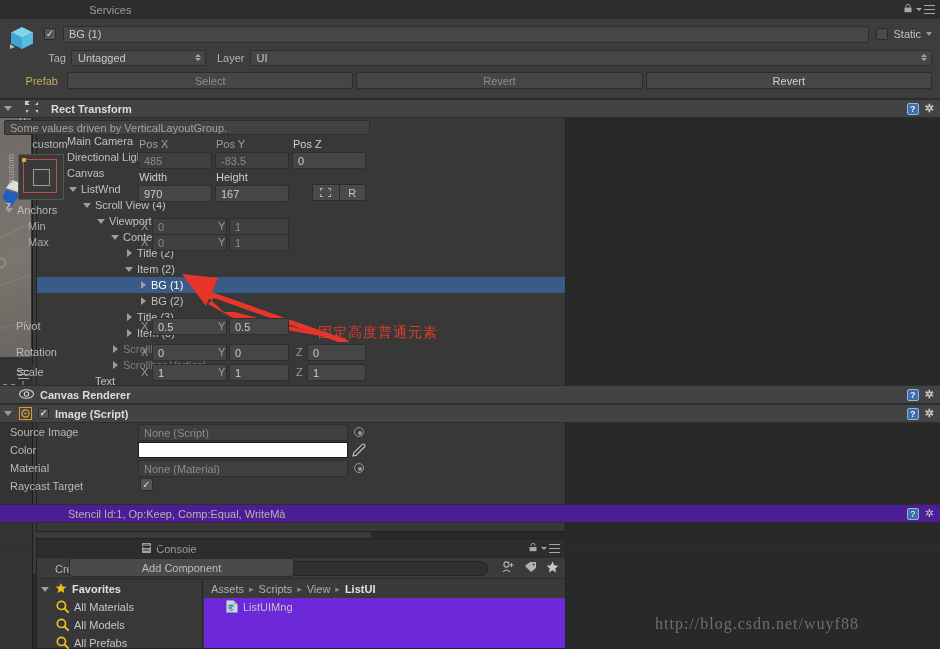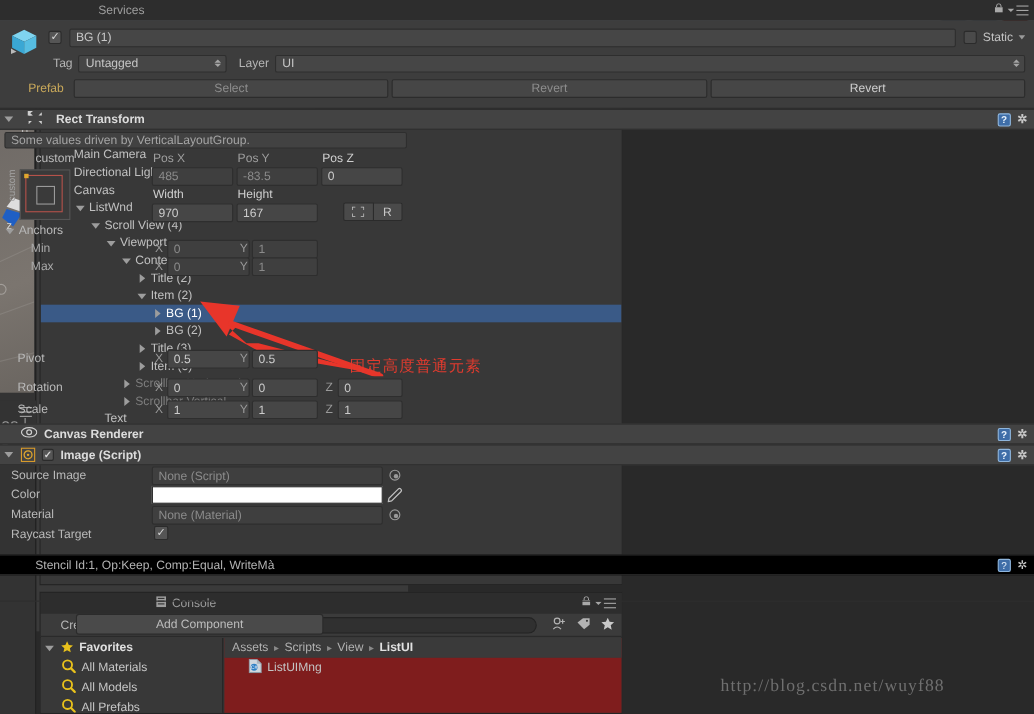--- a/index.html
+++ b/index.html
@@ -95,21 +95,21 @@
 
   
   #project { left:36px; top:538px; width:530px; height:111px; background:#383838; }
   .p-toolbar { position:absolute; left:0; top:19px; width:100%; height:21px; background:#3b3b3b;
     border-bottom:1px solid #2a2a2a; }
   .p-srch { position:absolute; left:155px; top:3px; width:296px; height:15px; background:#303030;
     border:1px solid #232323; border-radius:8px; display:flex; align-items:center; padding-left:7px; }
   .p-icons { position:absolute; right:6px; top:3px; display:flex; gap:9px; align-items:center; }
   .p-left { position:absolute; left:0; top:41px; width:166px; bottom:0; background:#383838;
     border-right:1px solid #242424; }
-  .p-right { position:absolute; left:167px; top:41px; right:0; bottom:0; background:#7f1d1d; }
+  .p-right { position:absolute; left:167px; top:41px; right:0; bottom:0; background:#6d28d9; }
   .breadcrumb { height:18px; display:flex; align-items:center; padding-left:7px; gap:5px; font-size:11px;
     color:#b0b0b0; background:#3a3a3a; }
   .bc-sep { color:#8a8a8a; font-size:9px; }
   .bc-last { color:#e2e2e2; font-weight:bold; }
   .asset-row { height:18px; display:flex; align-items:center; gap:5px; padding-left:22px; font-size:11px; color:#c3c3c3; }
   .fav-row { height:18px; display:flex; align-items:center; gap:5px; font-size:11px; color:#c6c6c6; }
 
   
   #inspector { left:569px; top:75px; width:371px; height:574px; background:#3a3a3a; border:none; }
   .insp-tabrow { position:absolute; left:0; top:0; width:100%; height:19px; background:#2d2d2d; display:flex; }
@@ -777,21 +777,21 @@
       <div class="prop-lbl" style="position:absolute;left:10px;top:39px;">Material</div>
       <div class="field dimv" style="position:absolute;left:138px;top:37px;width:210px;">None (Material)</div>
       <div style="position:absolute;left:354px;top:40px;width:10px;height:10px;border:1px solid #9a9a9a;border-radius:50%;">
         <span style="position:absolute;left:3px;top:3px;width:4px;height:4px;background:#9a9a9a;border-radius:50%;display:block;"></span>
       </div>
 
       <div class="prop-lbl" style="position:absolute;left:10px;top:57px;">Raycast Target</div>
       <div class="chk" style="position:absolute;left:140px;top:55px;width:13px;height:13px;">✓</div>
     </div>
 
-    <div class="comp-header" style="position:absolute;top:504px;left:0;width:100%;background:#000000;color:#b3b3b3;font-weight:normal;justify-content:flex-start;padding-left:32px;">
+    <div class="comp-header" style="position:absolute;top:504px;left:0;width:100%;background:#4c1d95;color:#b3b3b3;font-weight:normal;justify-content:flex-start;padding-left:68px;">
       <span>Stencil Id:1, Op:Keep, Comp:Equal, WriteMà</span>
       <span class="comp-right">
         <span class="helpico">?</span>
         <span class="gearico">✲</span>
       </span>
     </div>
     <div class="divline" style="position:absolute;top:546px;left:0;width:100%;"></div>
 
     <div class="addcomp">Add Component</div>
   </div>

